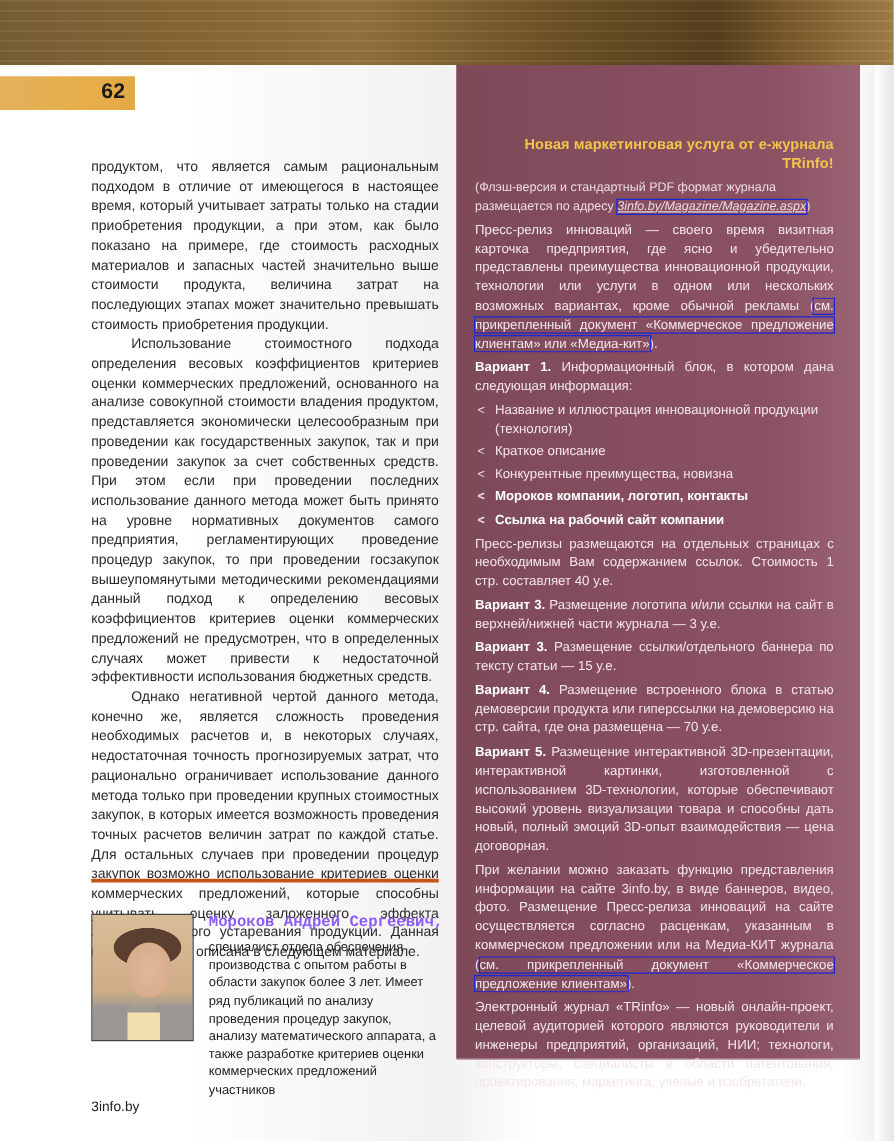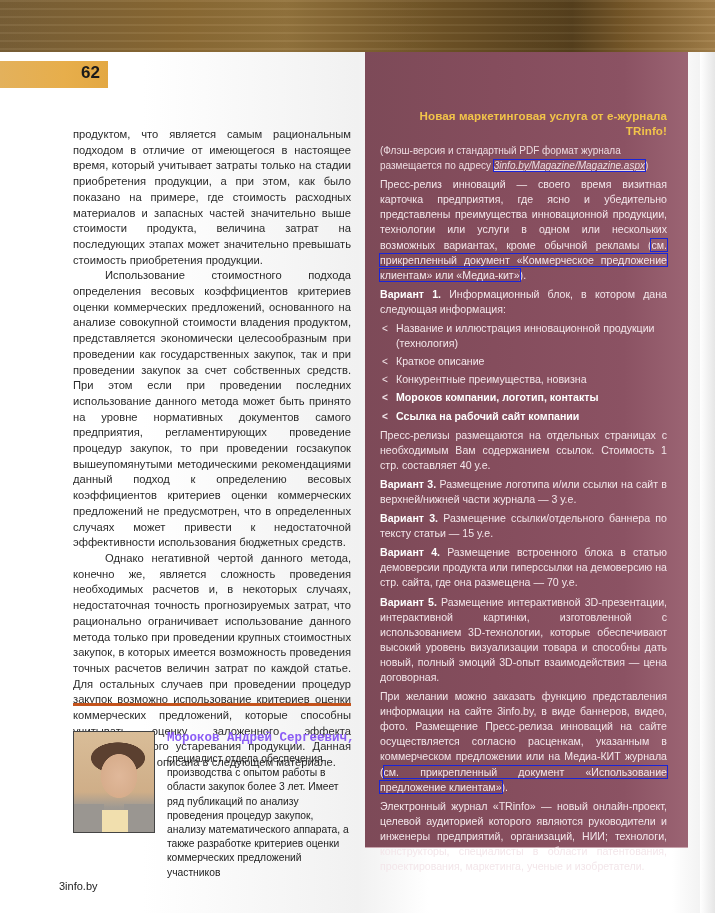--- a/index.html
+++ b/index.html
@@ -51,21 +51,21 @@
   .author-name {
     position: absolute; left: 167px; top: 731px;
     font-family: Liberation Mono, monospace; font-weight: bold; font-size: 12.5px; color: #8b5cf6;
   }
   .author-bio {
     position: absolute; left: 167px; top: 752px; width: 186px;
     font-family: "Liberation Sans Narrow", "Liberation Sans", sans-serif;
     font-size: 10.3px; line-height: 14.2px; color: #222;
   }
   .footer-site {
-    position: absolute; left: 59px; top: 880px;
+    position: absolute; left: 73px; top: 880px;
     font-size: 11px; color: #222;
     font-family: "Liberation Sans", sans-serif;
   }
   .promo-box {
     position: absolute; left: 365px; top: 52px; width: 323px; height: 795px;
     background: linear-gradient(90deg, #7d4a58 0%, #854d5d 40%, #8b5263 80%, #9b6473 100%);
     box-shadow: 0 1px 0 #c9a4ad;
   }
   .promo-inner {
     position: absolute; left: 15px; top: 56px; width: 287px;
@@ -140,17 +140,17 @@
       <li class="bold"><span class="bullet-icon">&lt;</span><span>Ссылка на рабочий сайт компании</span></li>
     </ul>
 
     <p>Пресс-релизы размещаются на отдельных страницах с необходимым Вам содержанием ссылок. Стоимость 1 стр. составляет 40 у.е.</p>
 
     <p><b>Вариант 3.</b><span> Размещение логотипа и/или ссылки на сайт в верхней/нижней части журнала — 3 у.е.</span></p>
     <p><b>Вариант 3.</b><span> Размещение ссылки/отдельного баннера по тексту статьи — 15 у.е.</span></p>
     <p><b>Вариант 4.</b><span> Размещение встроенного блока в статью демоверсии продукта или гиперссылки на демоверсию на стр. сайта, где она размещена — 70 у.е.</span></p>
     <p><b>Вариант 5.</b><span> Размещение интерактивной 3D-презентации, интерактивной картинки, изготовленной с использованием 3D-технологии, которые обеспечивают высокий уровень визуализации товара и способны дать новый, полный эмоций 3D-опыт взаимодействия — цена договорная.</span></p>
 
-    <p><span>При желании можно заказать функцию представления информации на сайте 3info.by, в виде баннеров, видео, фото. Размещение Пресс-релиза инноваций на сайте осуществляется согласно расценкам, указанным в коммерческом предложении или на Медиа-КИТ журнала (</span><span class="link-box">см. прикрепленный документ «Использование предложение клиентам»</span><span>).</span></p>
+    <p><span>При желании можно заказать функцию представления информации на сайте 3info.by, в виде баннеров, видео, фото. Размещение Пресс-релиза инноваций на сайте осуществляется согласно расценкам, указанным в коммерческом предложении или на Медиа-КИТ журнала (</span><span class="link-box">см. прикрепленный документ «Коммерческое предложение клиентам»</span><span>).</span></p>
 
     <p>Электронный журнал «TRinfo» — новый онлайн-проект, целевой аудиторией которого являются руководители и инженеры предприятий, организаций, НИИ; технологи, конструкторы, специалисты в области патентования, проектирования, маркетинга, ученые и изобретатели.</p>
   </div>
 </div>
 
 </body></html>

